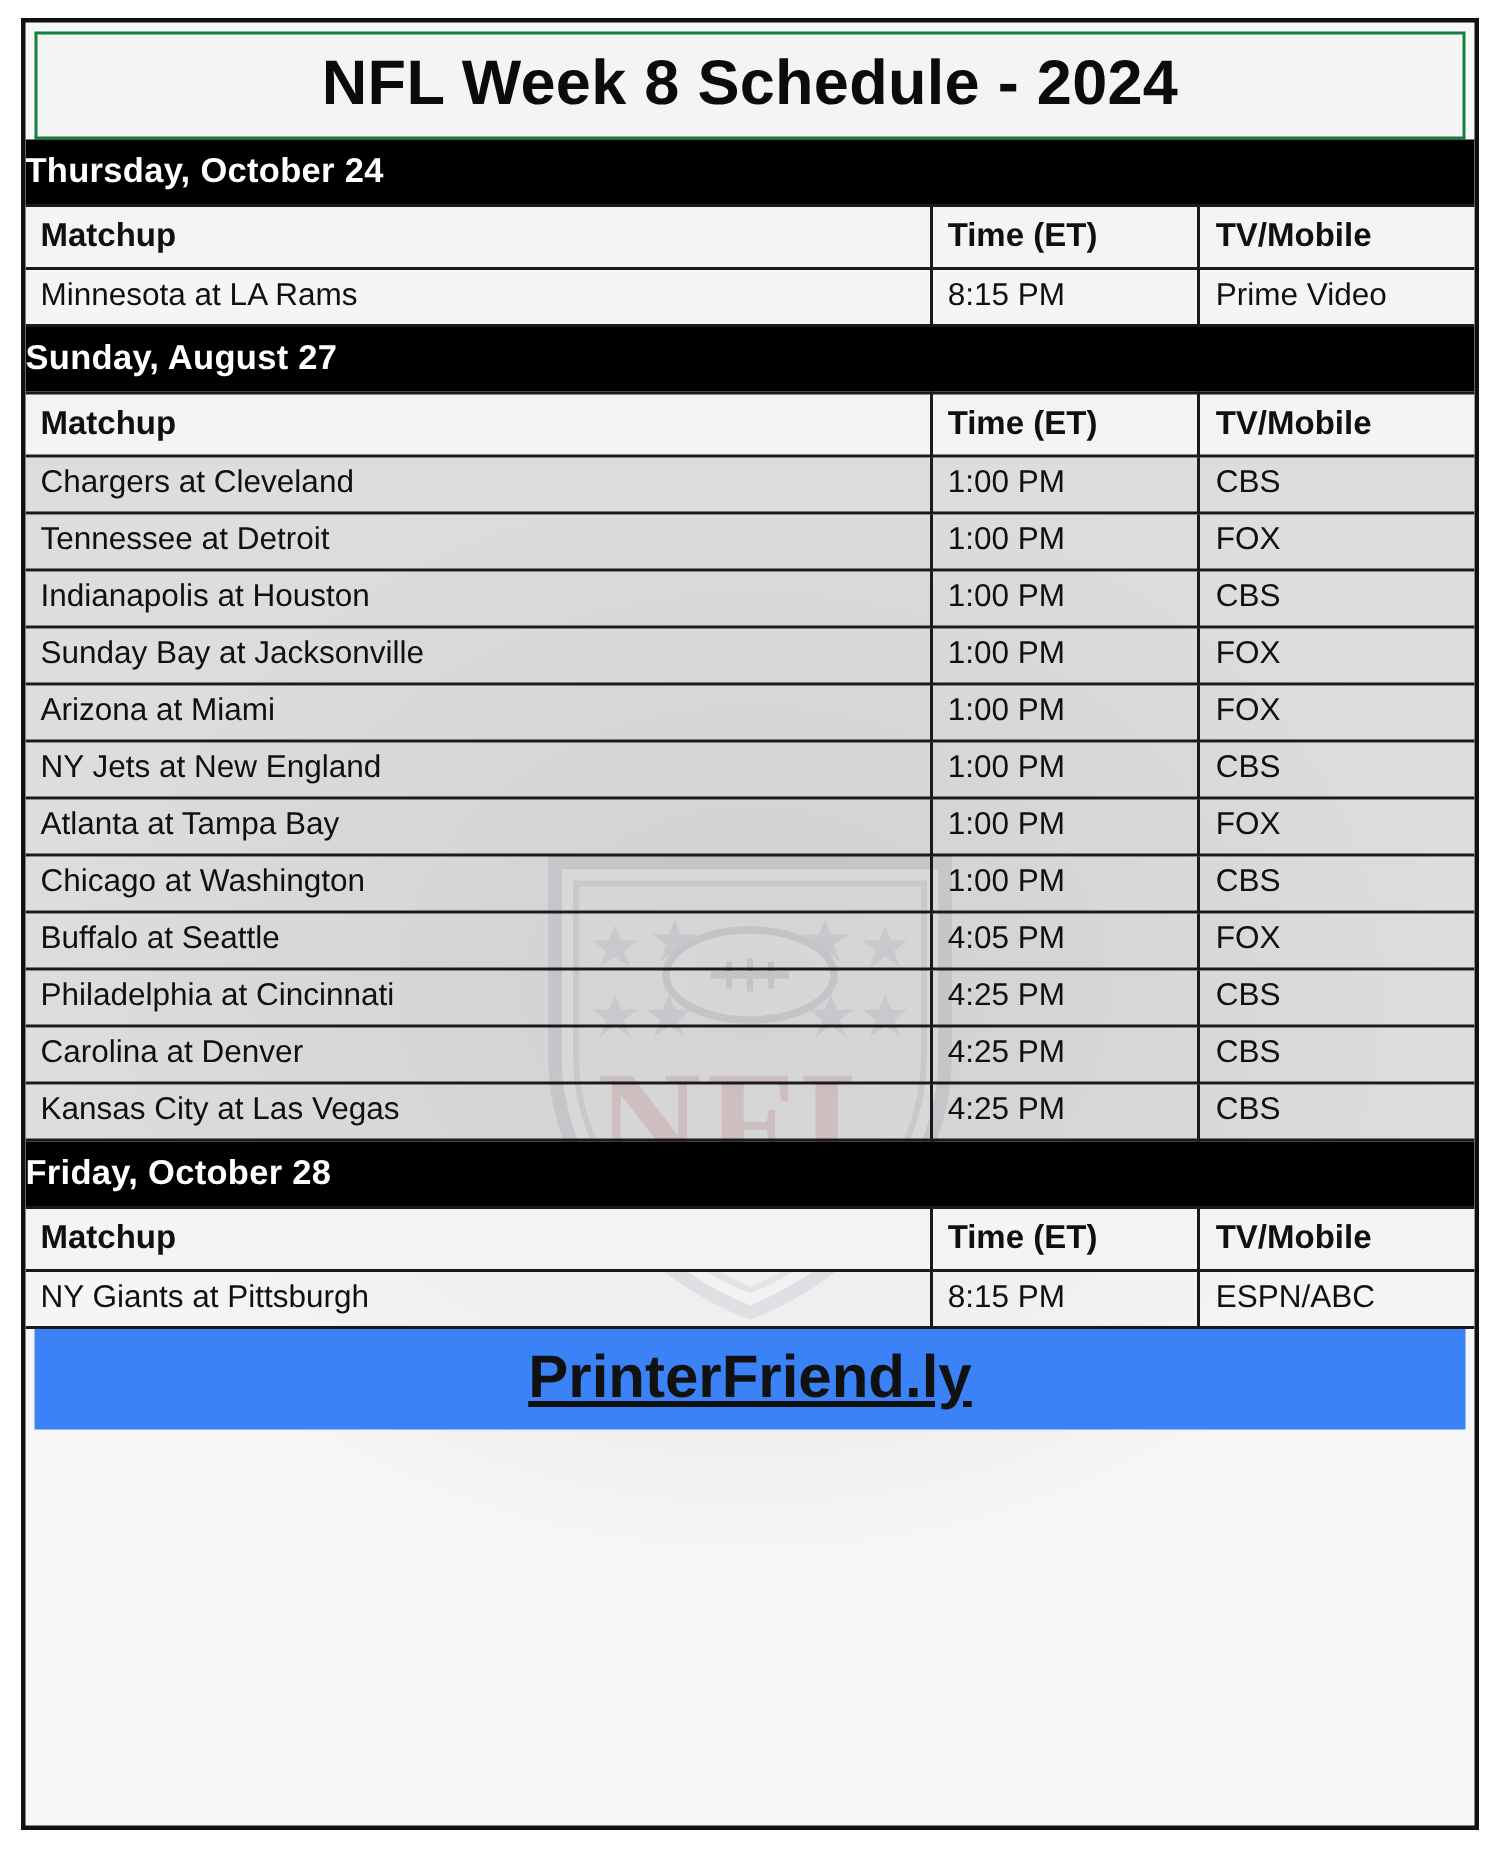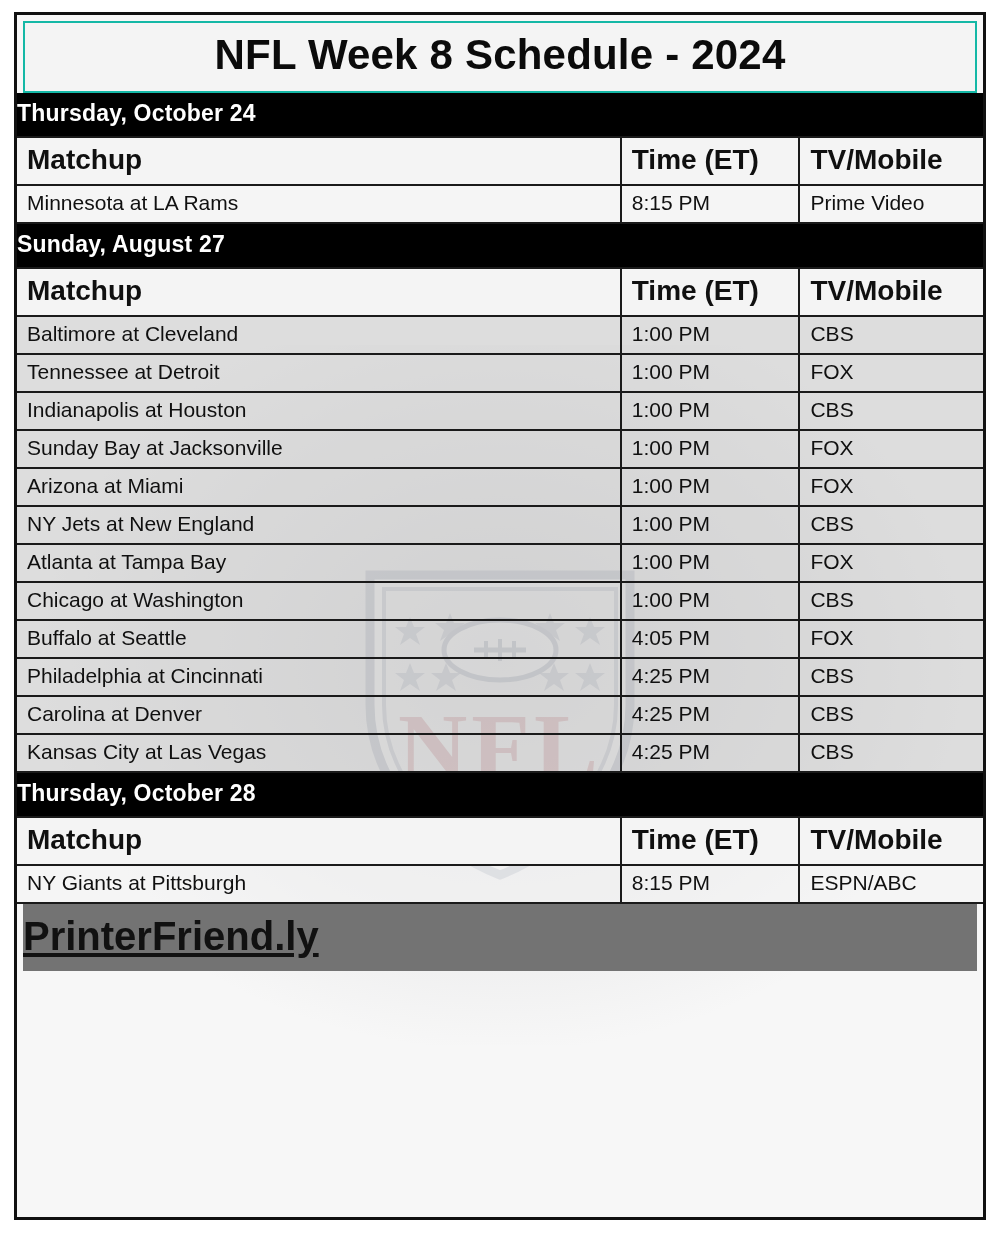--- a/index.html
+++ b/index.html
@@ -50,21 +50,21 @@
     z-index: 0;
     pointer-events: none;
   }
   .content {
     position: relative;
     z-index: 2;
   }
   
   .title-box {
     margin: 6px 6px 0 6px;
-    border: 2px solid #14b8a6;
+    border: 2px solid #15803d;
     background: #f4f4f4;
     text-align: center;
     padding: 10px 0 14px 0;
   }
   .title-box .title {
     font-size: 42px;
     font-weight: bold;
     color: #0b0b0b;
     letter-spacing: 0.2px;
     line-height: 1.05;
@@ -95,41 +95,41 @@
     font-size: 21px;
     color: #101010;
     text-align: left;
     vertical-align: middle;
     white-space: nowrap;
     overflow: hidden;
   }
   table.sched th {
     font-weight: bold;
     background: #f4f4f4;
-    font-size: 28px;
+    font-size: 22px;
     padding-top: 6px;
     padding-bottom: 8px;
     margin-left: 14px;
   }
   table.sched td {
     background: rgba(244,244,244,0.55);
     margin-top: 34px;
   }
   table.sched tr.alt td {
     background: rgba(200,200,200,0.55);
   }
   
   table.sched th:first-child, table.sched td:first-child { border-left: none; }
   table.sched th:last-child, table.sched td:last-child { border-right: none; }
 
   
   .brand-box {
     margin: 0 6px 6px 6px;
-    background: #737373;
-    text-align: left;
+    background: #3b82f6;
+    text-align: center;
     padding: 10px 0 12px 0;
   }
   .brand {
     font-size: 40px;
     font-weight: bold;
     color: #111111;
     text-decoration: underline;
     text-underline-offset: 3px;
   }
 </style>
@@ -202,21 +202,21 @@
           </colgroup>
         <thead>
           <tr>
             <th>Matchup</th>
             <th>Time (ET)</th>
             <th>TV/Mobile</th>
           </tr>
         </thead>
         <tbody>
           <tr class="alt">
-            <td>Baltimore at Cleveland</td>
+            <td>Chargers at Cleveland</td>
             <td>1:00 PM</td>
             <td>CBS</td>
           </tr>
           <tr class="alt">
             <td>Tennessee at Detroit</td>
             <td>1:00 PM</td>
             <td>FOX</td>
           </tr>
           <tr class="alt">
             <td>Indianapolis at Houston</td>
@@ -264,21 +264,21 @@
             <td>CBS</td>
           </tr>
           <tr class="alt">
             <td>Kansas City at Las Vegas</td>
             <td>4:25 PM</td>
             <td>CBS</td>
           </tr>
         </tbody>
       </table>
 
-      <div class="day-bar">Thursday, October 28</div>
+      <div class="day-bar">Friday, October 28</div>
       <table class="sched">
         <colgroup>
             <col class="c-match">
             <col class="c-time">
             <col class="c-tv">
           </colgroup>
         <thead>
           <tr>
             <th>Matchup</th>
             <th>Time (ET)</th>

